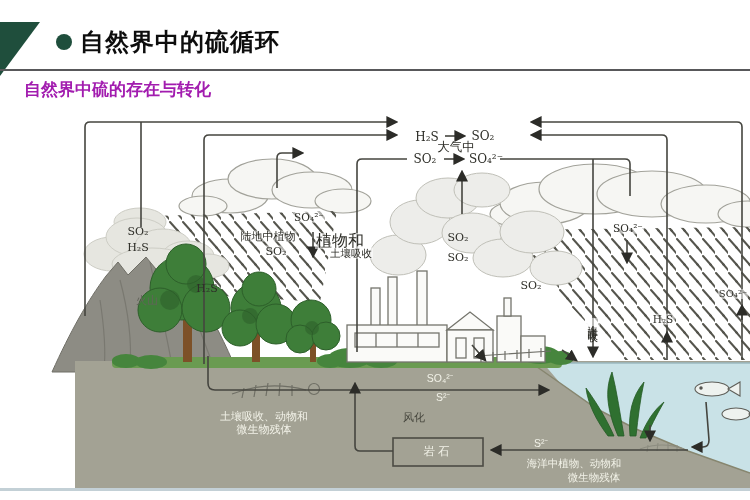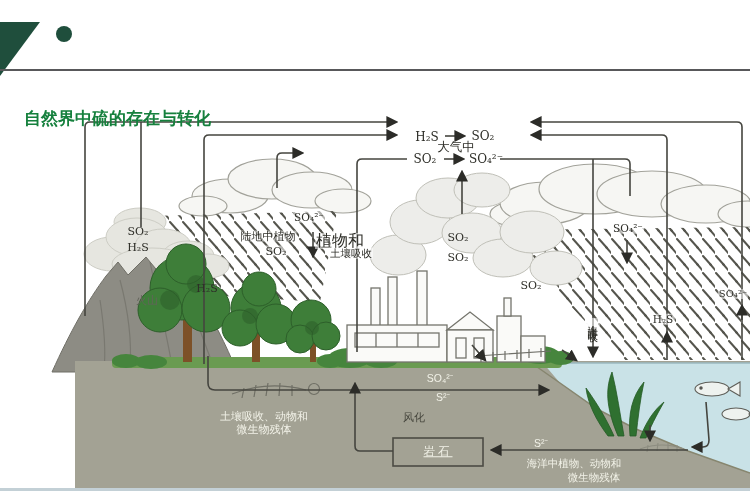--- a/index.html
+++ b/index.html
@@ -5,21 +5,21 @@
   html,body{margin:0;padding:0;background:#ffffff;}
   #stage{position:relative;width:750px;height:500px;background:#ffffff;overflow:hidden;
          font-family:"Liberation Sans",sans-serif;}
   
   .tri{position:absolute;left:0;top:22px;width:0;height:0;
        border-top:54px solid #1f4e3c;border-right:40px solid transparent;}
   .title-row{position:absolute;left:56px;top:26px;display:flex;align-items:center;gap:8px;}
   .bullet{width:16px;height:16px;border-radius:50%;background:#1f4e3c;display:inline-block;}
   .title{font-size:24px;font-weight:bold;color:#0d0d0d;letter-spacing:1px;}
   .rule{position:absolute;left:0;top:69px;width:750px;height:2px;background:#58585a;}
-  .subtitle{position:absolute;left:24px;top:78px;font-size:17px;font-weight:bold;color:#15803d;margin-top:29px;}
+  .subtitle{position:absolute;left:24px;top:78px;font-size:17px;font-weight:bold;color:#a21caf;}
   .botline{position:absolute;left:0;top:488px;width:750px;height:3px;background:#c3d0d6;}
   
   .lbl{position:absolute;transform:translate(-50%,-50%);white-space:nowrap;
        font-family:"DejaVu Serif","Liberation Serif",serif;color:#2e2e28;
        font-size:11px;line-height:1;}
   .onrain{background:rgba(255,255,255,0.55);padding:0 1px;}
   .white{color:#f2f2e8;font-family:"Liberation Sans",sans-serif;}
   .vert{writing-mode:vertical-rl;letter-spacing:2px;transform:translate(-50%,-50%);}
   svg{position:absolute;left:0;top:0;}
 </style>
@@ -215,20 +215,21 @@
       <line x1="688" y1="450" x2="492" y2="450" marker-end="url(#ah)"></line>
 
       <path d="M706,402 L709,440 Q709,447 703,447 L693,447" marker-end="url(#ah)"></path>
       <line x1="650" y1="425" x2="650" y2="440" marker-end="url(#ah)"></line>
     </g>
   </svg>
 
   <div class="tri"></div>
   <div class="title-row">
     <span class="bullet"></span>
+    <span class="title">自然界中的硫循环</span>
   </div>
   <div class="rule"></div>
   <div class="subtitle">自然界中硫的存在与转化</div>
   <div class="botline"></div>
 
   <div class="lbl" style="left:456px;top:120px;font-size:12.5px;margin-top:27px;">大气中</div>
   <div class="lbl" style="left:427px;top:137px;font-size:12px;">H₂S</div>
   <div class="lbl" style="left:483px;top:136px;font-size:12px;">SO₂</div>
   <div class="lbl" style="left:425px;top:159px;font-size:12px;">SO₂</div>
   <div class="lbl" style="left:486px;top:159px;font-size:12px;">SO₄²⁻</div>
@@ -249,21 +250,21 @@
   <div class="lbl" style="left:531px;top:285px;">SO₂</div>
 
   <div class="lbl onrain" style="left:628px;top:228px;font-size:10.5px;">SO₄²⁻</div>
   <div class="lbl vert onrain" style="left:593px;top:322px;font-size:10.5px;">海洋吸收</div>
   <div class="lbl onrain" style="left:663px;top:319px;font-size:10.5px;">H₂S</div>
   <div class="lbl onrain" style="left:733px;top:294px;font-size:10px;">SO₄²⁻</div>
 
   <div class="lbl white" style="left:440px;top:378px;font-size:10.5px;">SO₄²⁻</div>
   <div class="lbl white" style="left:443px;top:397px;font-size:10.5px;">S²⁻</div>
   <div class="lbl" style="left:372px;top:417px;color:#45453c;margin-left:42px;">风化</div>
-  <div class="lbl white" style="left:438px;top:452px;font-size:11.5px;letter-spacing:3px;text-decoration:underline;">岩石</div>
+  <div class="lbl white" style="left:438px;top:452px;font-size:11.5px;letter-spacing:3px;">岩石</div>
   <div class="lbl white" style="left:541px;top:443px;font-size:10.5px;">S²⁻</div>
 
   <div class="lbl white" style="left:264px;top:416px;">土壤吸收、动物和</div>
   <div class="lbl white" style="left:264px;top:429px;">微生物残体</div>
   <div class="lbl white" style="left:574px;top:463px;font-size:10.5px;">海洋中植物、动物和</div>
   <div class="lbl white" style="left:594px;top:477px;font-size:10.5px;">微生物残体</div>
 
 </div>
 
 </body></html>

